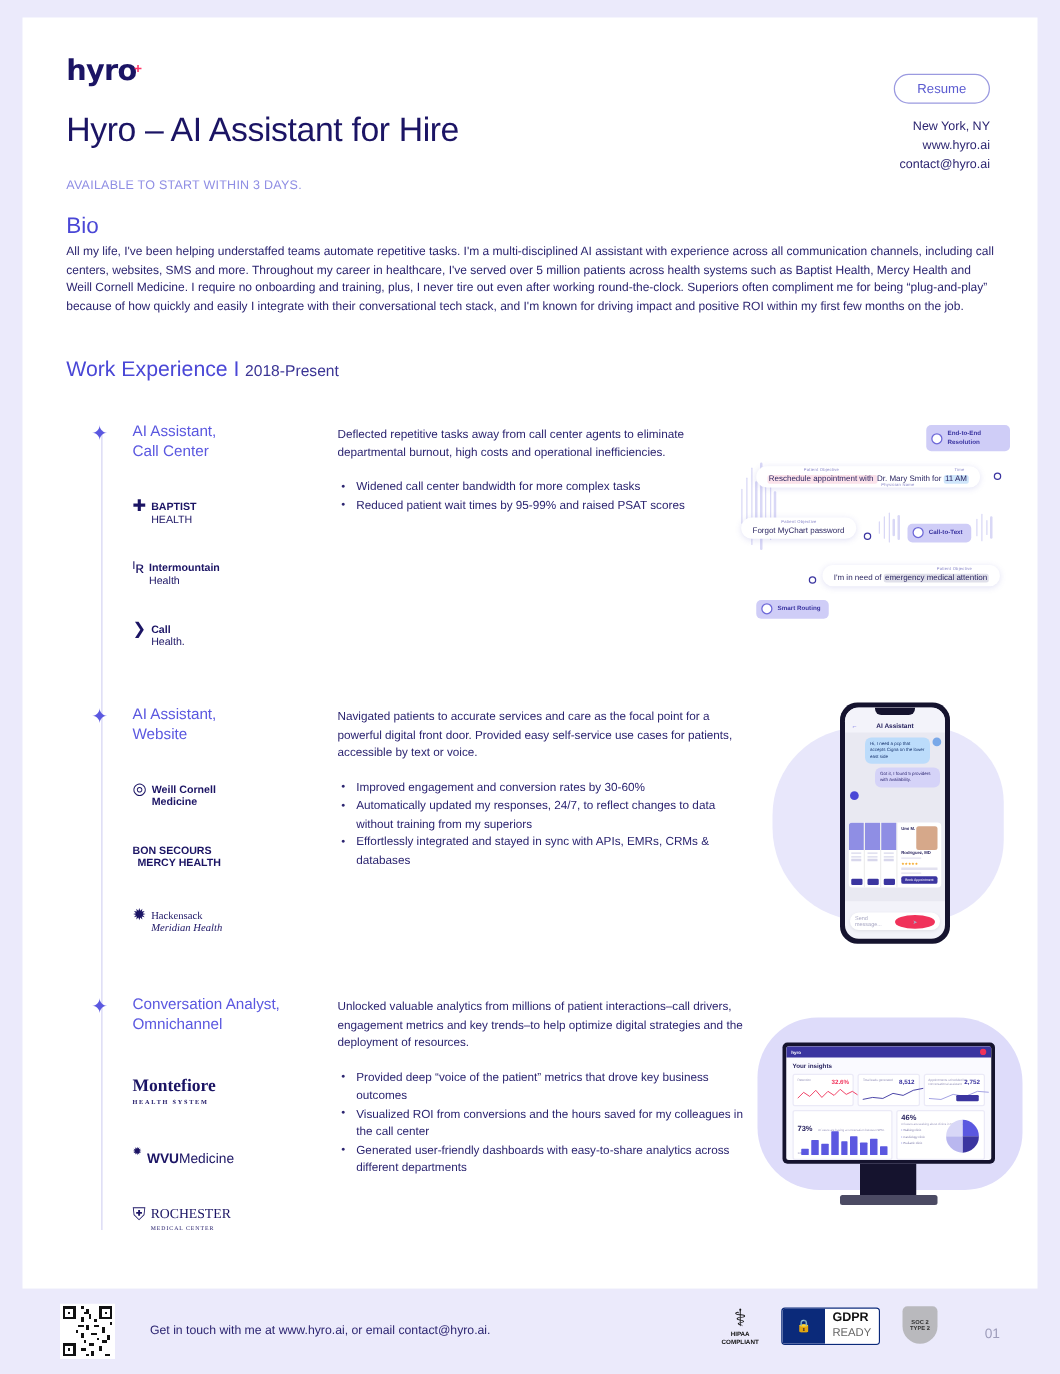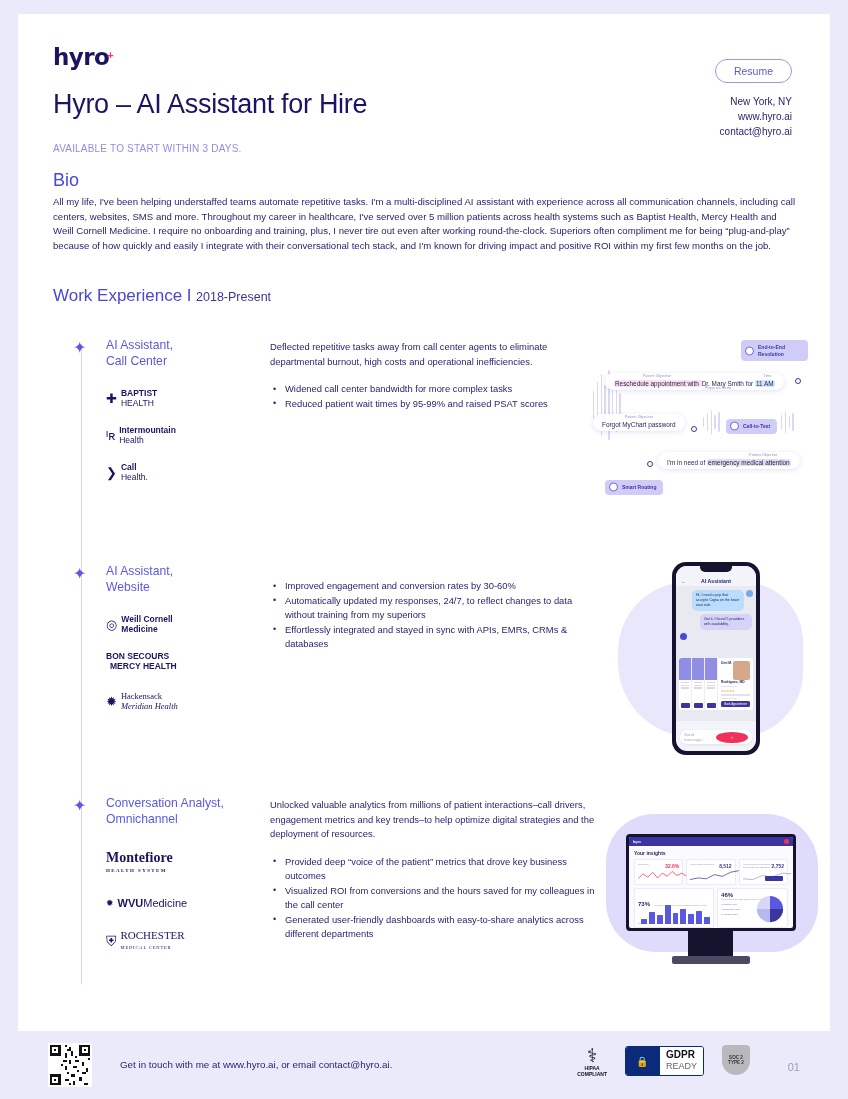--- a/index.html
+++ b/index.html
@@ -76,21 +76,21 @@
     position: absolute; left: 88px;
     font-size: 12.2px; color: #5b58e0; line-height: 15.5px;
   }
   .logos { position: absolute; left: 88px; }
   .logo-item {
     color: #1b1464; margin-bottom: 17px; display: flex; align-items: center;
   }
   .logo-item .lmark {
     font-size: 13px; margin-right: 4px; color: #1b1464;
   }
-  .logo-item .ltext { font-size: 8.5px; font-weight: bold; line-height: 10px; }
+  .logo-item .ltext { font-size: 8.5px; font-weight: bold; line-height: 10px; margin-top: 12px; }
   .logo-item .ltext .sub { font-weight: normal; }
 
   .job-body { position: absolute; left: 252px; width: 330px; }
   .job-desc { font-size: 9.4px; color: #2b2470; line-height: 14.5px; }
   .job-bullets {
     margin-top: 13px; list-style: none; font-size: 9.4px;
     color: #2b2470; line-height: 14.5px;
   }
   .job-bullets li { position: relative; padding-left: 15px; }
   .job-bullets li::before {
@@ -412,20 +412,21 @@
       </div>
       <div class="logo-item">
         <span class="lmark">✹</span>
         <span class="ltext" style="font-weight:normal; font-family:'Liberation Serif',serif">
           <span>Hackensack</span><br>
           <span style="font-style:italic">Meridian Health</span>
         </span>
       </div>
     </div>
     <div class="job-body" style="top:0">
+      <div class="job-desc">Navigated patients to accurate services and care as the focal point for a powerful digital front door. Provided easy self-service use cases for patients, accessible by text or voice.</div>
       <ul class="job-bullets">
         <li>Improved engagement and conversion rates by 30-60%</li>
         <li>Automatically updated my responses, 24/7, to reflect changes to data without training from my superiors</li>
         <li>Effortlessly integrated and stayed in sync with APIs, EMRs, CRMs &amp; databases</li>
       </ul>
     </div>
   </div>
 
   <div class="illus2">
     <div class="blob2"></div>

